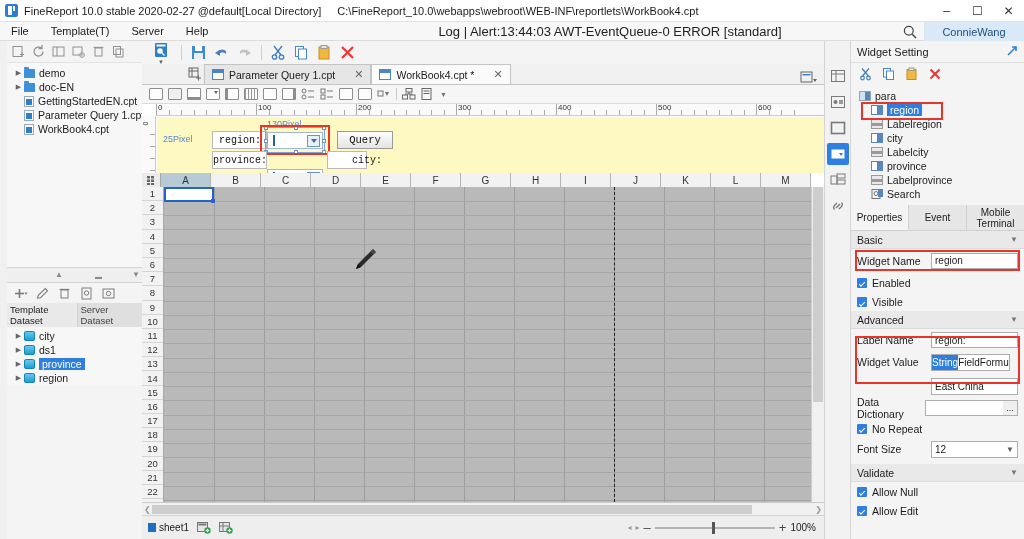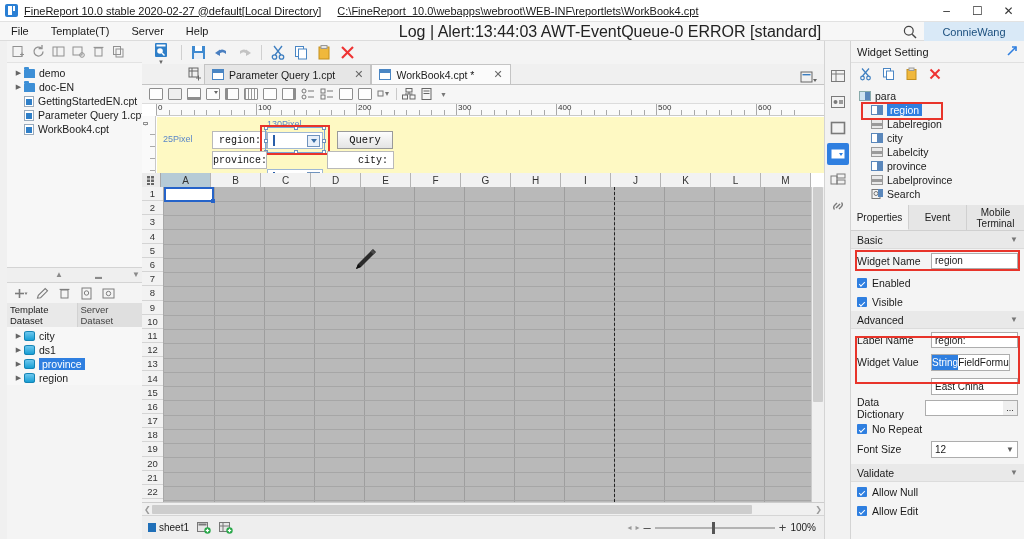--- a/index.html
+++ b/index.html
@@ -9,21 +9,20 @@
     font-size: 11px; color: #1a1a1a;
     background: #f0f0f0;
   }
   .app { position: relative; width: 1024px; height: 539px; }
 
   
   .titlebar {
     position: absolute; top: 0; left: 0; width: 1024px; height: 22px;
     background: #ffffff; display: flex; align-items: center;
     border-bottom: 1px solid #e2e2e2;
-    text-decoration: underline;
   }
   .tb-logo {
     width: 13px; height: 13px; margin-left: 5px; margin-right: 6px;
     background: #2a7fd4; border-radius: 2px; position: relative; flex: none;
   }
   .tb-logo::after {
     content: ""; position: absolute; left: 3px; top: 2px; width: 4px; height: 9px;
     background: #fff;
   }
   .tb-logo::before {
@@ -41,21 +40,21 @@
   
   .menubar {
     position: absolute; top: 22px; left: 0; width: 1024px; height: 19px;
     background: #f7f7f7; display: flex; align-items: center;
     border-bottom: 1px solid #dcdcdc;
   }
   .menu-item { padding: 0 11px; font-size: 11px; line-height: 19px; cursor: default; }
   .log-area {
     position: absolute; left: 330px; top: 0; width: 560px; height: 19px;
     display: flex; align-items: center; justify-content: center;
-    font-size: 16px; color: #222;
+    font-size: 13px; color: #222;
   }
   .menu-search {
     position: absolute; right: 106px; top: 2px; width: 16px; height: 16px;
   }
   .user-chip {
     position: absolute; right: 0; top: 0; width: 100px; height: 19px;
     background: #d9e9f7; display: flex; align-items: center; justify-content: center;
     font-size: 11px; color: #1b4f7e;
   }
 
@@ -767,21 +766,21 @@
         <div class="para-field" style="left:55px;top:34px;width:55px;">
           <span class="para-label" style="width:100%;">province:</span>
         </div>
         <div class="combo-box" style="left:110px;top:34.5px;width:56px;">
           <span class="cursor-bar"></span>
           <span class="combo-caret">
               <span class="caret-tri"></span>
             </span>
         </div>
 
-        <div class="para-field" style="left:170px;top:34px;width:67px;padding-left:24px;">
+        <div class="para-field" style="left:170px;top:34px;width:40px;padding-left:24px;">
           <span class="para-label" style="width:100%;">city:</span>
         </div>
         <div class="combo-box" style="left:225px;top:34.5px;width:56px;">
           <span class="cursor-bar"></span>
           <span class="combo-caret">
               <span class="caret-tri"></span>
             </span>
         </div>
       </div>
     </div>

